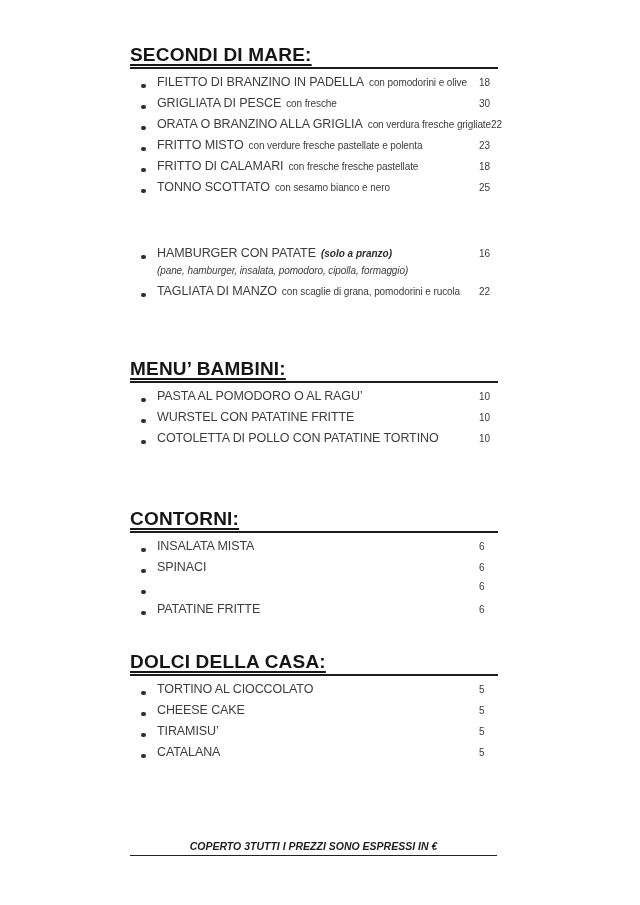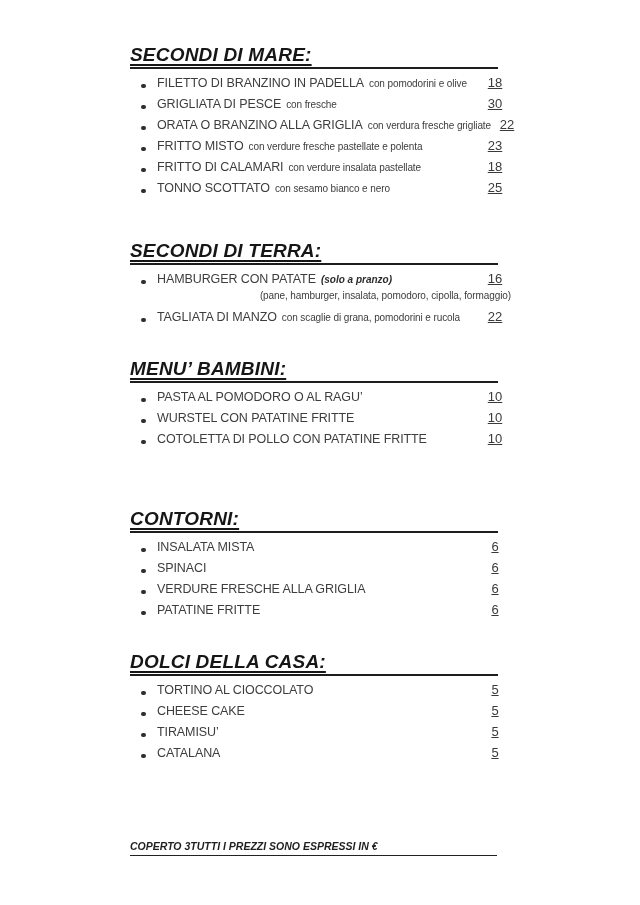--- a/index.html
+++ b/index.html
@@ -12,21 +12,21 @@
   .menu-section{
     position:absolute;left:130px;width:384px;
   }
   .s0{top:44px;}
   .s1{top:240px;}
   .s2{top:358px;}
   .s3{top:508px;}
   .s4{top:651px;}
   .section-title{
     margin:0;width:368px;box-sizing:border-box;
-    font-size:19px;line-height:22px;font-weight:bold;font-style:italic;
+    font-size:19px;line-height:22px;font-weight:bold;
     color:#161616;letter-spacing:0.2px;
     border-bottom:2px solid #1d1d1d;padding-bottom:1px;
     text-decoration:underline;
     text-decoration-thickness:1.5px;
     text-underline-offset:3px;
   }
   ul.items{
     list-style:none;margin:6px 3px 0 0;padding:0;
   }
   ul.items li{margin:0;padding:0;}
@@ -44,30 +44,30 @@
     font-size:12.5px;color:#3d3d3d;letter-spacing:-0.1px;font-weight:400;
   }
   .note{
     font-size:10px;color:#2c2c2c;font-style:italic;font-weight:bold;
     margin-left:5px;
   }
   .desc{
     font-size:10px;color:#3d3d3d;margin-left:5px;letter-spacing:-0.1px;
   }
   .price{
-    flex:0 0 32px;margin-left:auto;text-align:center;
-    font-size:13px;color:#3a3a3a;text-decoration:underline;
+    flex:0 0 32px;margin-left:auto;
+    font-size:10px;color:#3a3a3a;
   }
   .subline{
     margin:-2px 0 2px 27px;height:17px;
-    font-size:10px;color:#3d3d3d;letter-spacing:-0.1px;text-align:right;
+    font-size:10px;font-style:italic;color:#3d3d3d;letter-spacing:-0.1px;
   }
   .page-footer{
     position:absolute;left:130px;top:840px;width:367px;box-sizing:border-box;
-    display:flex;justify-content:flex-start;align-items:baseline;
+    display:flex;justify-content:center;align-items:baseline;
     border-bottom:1.8px solid #222222;padding-bottom:3px;
     font-size:10.5px;font-weight:bold;font-style:italic;color:#1f1f1f;
   }
 </style>
 </head>
 <body>
 
 <section class="menu-section s0">
   <h2 class="section-title">SECONDI DI MARE:</h2>
   <ul class="items">
@@ -109,40 +109,39 @@
       <span class="desc">con verdure fresche pastellate e polenta</span>
       <span class="price">23</span>
     </div>
 
   </li>
       <li>
     <div class="row">
       <span class="bullet"></span>
       <span class="name">FRITTO DI CALAMARI</span>
 
-      <span class="desc">con verdure insalata pastellate</span>
+      <span class="desc">con fresche fresche pastellate</span>
       <span class="price">18</span>
     </div>
 
   </li>
       <li>
     <div class="row">
       <span class="bullet"></span>
       <span class="name">TONNO SCOTTATO</span>
 
       <span class="desc">con sesamo bianco e nero</span>
       <span class="price">25</span>
     </div>
 
   </li>
     </ul>
 </section>
 
 <section class="menu-section s1">
-  <h2 class="section-title">SECONDI DI TERRA:</h2>
   <ul class="items">
       <li>
     <div class="row">
       <span class="bullet"></span>
       <span class="name">HAMBURGER CON PATATE</span>
       <span class="note">(solo a pranzo)</span>
 
       <span class="price">16</span>
     </div>
     <div class="subline">(pane, hamburger, insalata, pomodoro, cipolla, formaggio)</div>
@@ -177,21 +176,21 @@
       <span class="bullet"></span>
       <span class="name">WURSTEL CON PATATINE FRITTE</span>
 
       <span class="price">10</span>
     </div>
 
   </li>
       <li>
     <div class="row">
       <span class="bullet"></span>
-      <span class="name">COTOLETTA DI POLLO CON PATATINE FRITTE</span>
+      <span class="name">COTOLETTA DI POLLO CON PATATINE TORTINO</span>
 
       <span class="price">10</span>
     </div>
 
   </li>
     </ul>
 </section>
 
 <section class="menu-section s3">
   <h2 class="section-title">CONTORNI:</h2>
@@ -210,21 +209,20 @@
       <span class="bullet"></span>
       <span class="name">SPINACI</span>
 
       <span class="price">6</span>
     </div>
 
   </li>
       <li>
     <div class="row">
       <span class="bullet"></span>
-      <span class="name">VERDURE FRESCHE ALLA GRIGLIA</span>
 
       <span class="price">6</span>
     </div>
 
   </li>
       <li>
     <div class="row">
       <span class="bullet"></span>
       <span class="name">PATATINE FRITTE</span>
 

